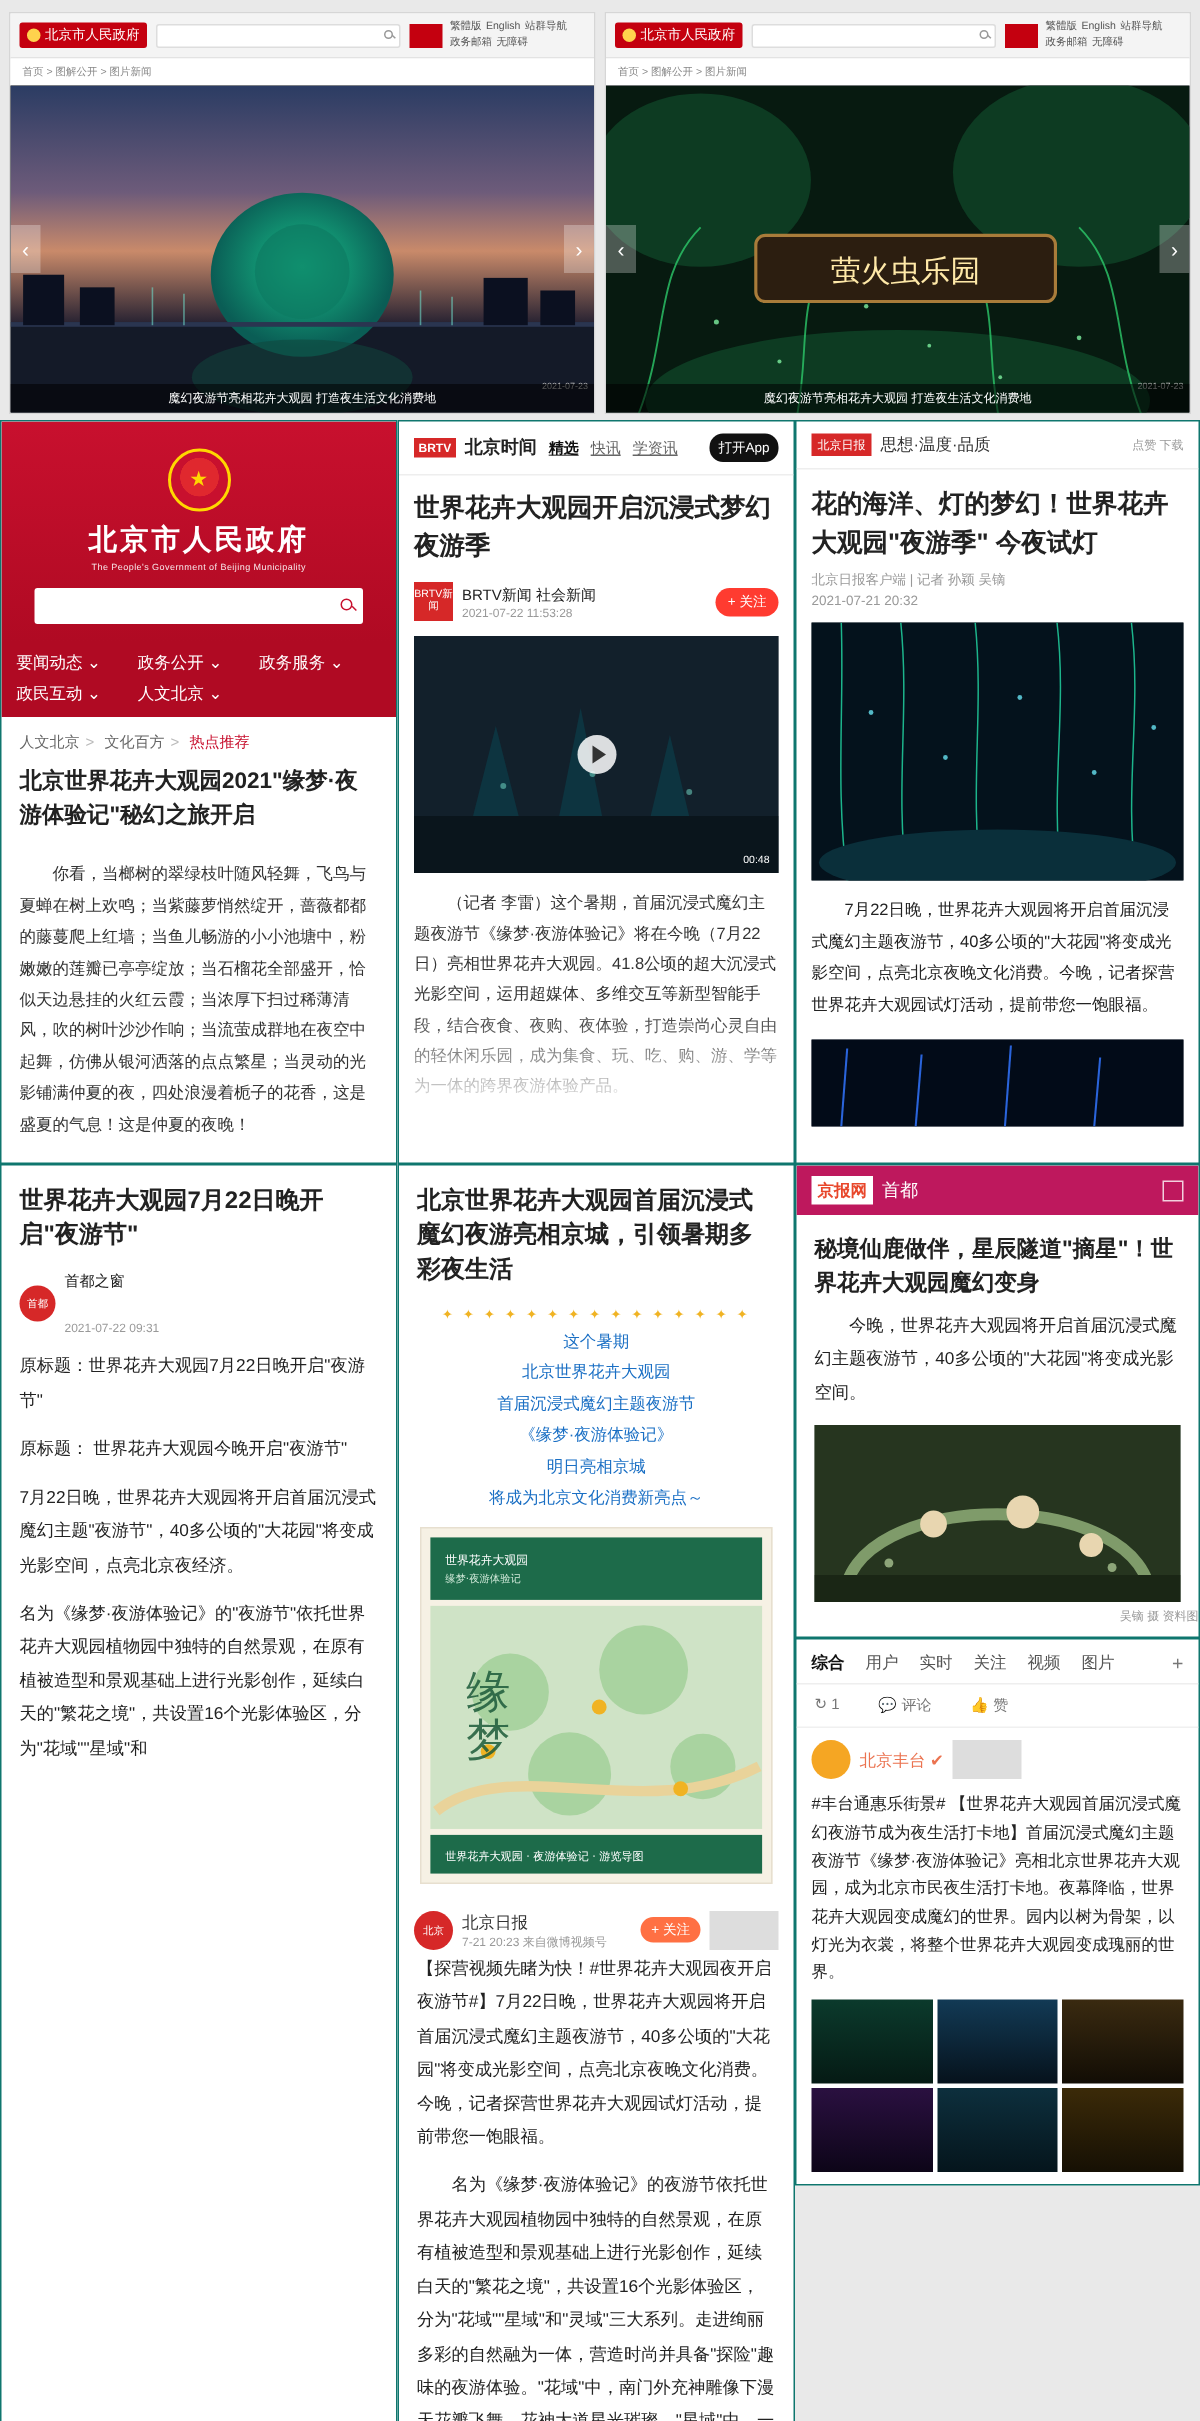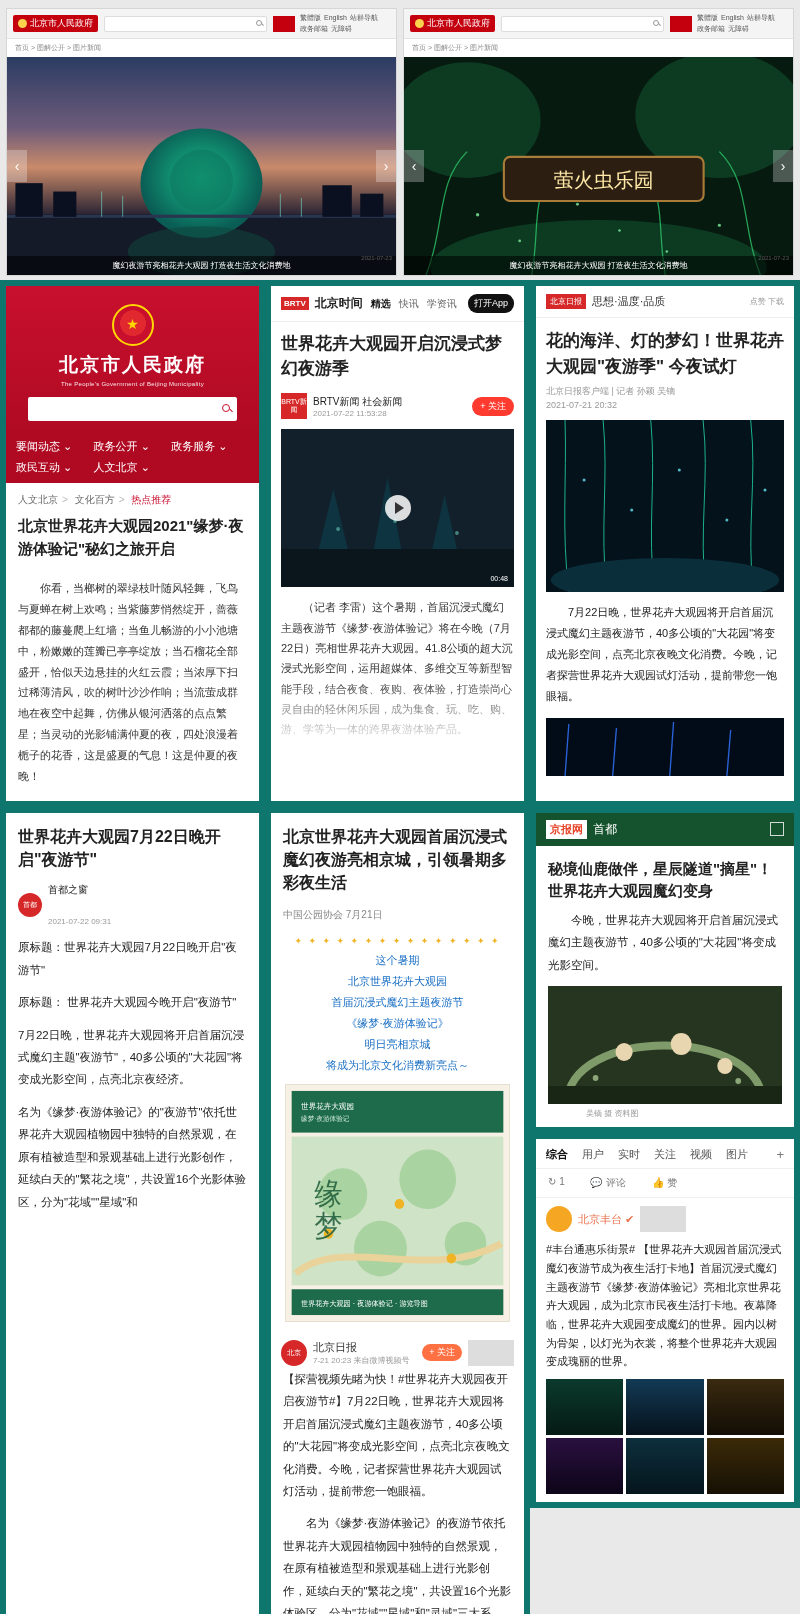--- a/index.html
+++ b/index.html
@@ -12,21 +12,21 @@
   }
   .page {
     width: 800px;
     display: grid;
     grid-template-columns: 265px 265px 270px;
     gap: 0;
     background: #e9e9e9;
   }
   .card {
     background: #fff;
-    border: 6px solid #0f766e;
+    border: 1px solid #0f766e;
     overflow: hidden;
   }
   
   .topwrap { grid-column: 1 / span 3; display: flex; gap: 6px; padding: 8px 6px 4px 6px; }
   .browser { flex: 1; background: #fff; border: 1px solid #d6d6d6; }
   .b-bar { display: flex; align-items: center; background: #f4f4f4; padding: 5px 6px; border-bottom: 1px solid #e3e3e3; gap: 6px; }
   .b-logo { display: flex; align-items: center; gap: 3px; background: #c4000f; color: #fff; font-size: 9px; padding: 2px 5px; border-radius: 2px; white-space: nowrap; }
   .b-logo .emblem { width: 9px; height: 9px; border-radius: 50%; background: #ffd24d; display: inline-block; }
   .b-search { flex: 1; height: 16px; background: #fff; border: 1px solid #ddd; border-radius: 2px; position: relative; }
   .b-search .mag { position: absolute; right: 4px; top: 3px; width: 6px; height: 6px; border: 1px solid #999; border-radius: 50%; }
@@ -57,21 +57,21 @@
   .crumbs .sep { color: #bbb; margin: 0 4px; }
   .crumbs .cur { color: #c8102e; }
   .art-title { font-size: 15px; font-weight: bold; line-height: 1.5; padding: 2px 12px 8px; }
   .art-meta { font-size: 9px; color: #888; padding: 4px 12px 8px; border-bottom: 1px solid #eee; }
   .art-body { padding: 10px 12px 14px; font-size: 11px; line-height: 1.9; text-indent: 2em; color: #333; }
 
   
   .brtv-top { display: flex; align-items: center; gap: 6px; padding: 8px 10px; border-bottom: 1px solid #eee; }
   .brtv-logo { background: #d62828; color: #fff; font-size: 8px; padding: 2px 3px; font-weight: bold; }
   .brtv-name { font-size: 12px; font-weight: bold; }
-  .brtv-tabs { display: flex; gap: 8px; font-size: 10px; color: #666; margin-left: 2px; }
+  .brtv-tabs { display: flex; gap: 8px; font-size: 10px; color: #666; margin-left: 2px; text-decoration: underline; }
   .brtv-tabs .on { color: #111; font-weight: bold; }
   .btn-open { margin-left: auto; background: #111; color: #fff; font-size: 9px; padding: 3px 6px; border-radius: 9px; }
   .brtv-h { font-size: 17px; font-weight: bold; line-height: 1.45; padding: 10px 10px 8px; }
   .src-row { display: flex; align-items: center; gap: 6px; padding: 4px 10px 10px; }
   .src-badge { width: 26px; height: 26px; background: #d62828; color: #fff; font-size: 7px; display: flex; align-items: center; justify-content: center; text-align: center; line-height: 8px; }
   .src-name { font-size: 10px; }
   .src-time { font-size: 8px; color: #999; }
   .btn-follow { margin-left: auto; background: #ff3b30; color: #fff; font-size: 9px; padding: 3px 8px; border-radius: 10px; }
   .vid { position: relative; margin: 0 10px; height: 158px; background: #16202a; }
   .vid .play { position: absolute; left: 50%; top: 50%; width: 26px; height: 26px; margin: -13px 0 0 -13px; border-radius: 50%; background: rgba(255,255,255,.85); }
@@ -100,28 +100,28 @@
   .p { padding: 0 12px 10px; font-size: 11.5px; line-height: 1.95; }
   .p.ti { text-indent: 2em; }
 
   
   .poster-src { font-size: 10px; color: #888; padding: 6px 12px 10px; }
   .stars { text-align: center; color: #f0b323; font-size: 9px; letter-spacing: 2px; padding: 4px 0 2px; }
   .center-blue { text-align: center; color: #1a6fc4; font-size: 11px; line-height: 1.9; padding: 2px 12px 8px; }
   .poster { margin: 0 14px 10px; height: 238px; background: #f3ede0; position: relative; overflow: hidden; border: 1px solid #e7dfcf; }
 
   
-  .jb-head { background: #14532d; display: flex; align-items: center; gap: 6px; padding: 7px 10px; }
+  .jb-head { background: #be185d; display: flex; align-items: center; gap: 6px; padding: 7px 10px; }
   .jb-logo { background: #fff; color: #e8472b; font-weight: bold; font-size: 11px; padding: 2px 4px; }
   .jb-name { color: #fff; font-size: 12px; }
   .jb-box { margin-left: auto; width: 14px; height: 14px; border: 1px solid rgba(255,255,255,.8); }
   .jb-title { font-size: 15px; font-weight: bold; line-height: 1.5; padding: 12px 12px 6px; }
   .jb-meta { font-size: 9px; color: #999; padding: 0 12px 8px; }
   .jb-img { height: 118px; margin: 0 12px; background: #2a3d2a; }
-  .jb-cap { text-align: left; font-size: 8px; color: #999; padding: 4px 16px 8px; margin-left: 34px; }
+  .jb-cap { text-align: right; font-size: 8px; color: #999; padding: 4px 0 8px; }
 
   
   .wb-tabs { display: flex; align-items: center; gap: 14px; padding: 8px 10px 6px; font-size: 11px; color: #555; border-bottom: 1px solid #eee; }
   .wb-tabs .on { color: #111; font-weight: bold; }
   .wb-tabs .plus { margin-left: auto; font-size: 13px; color: #777; }
   .wb-actions { display: flex; gap: 26px; padding: 7px 12px; font-size: 10px; color: #777; border-bottom: 1px solid #f0f0f0; }
   .wb-card-head { display: flex; align-items: center; gap: 6px; padding: 8px 10px 4px; }
   .wb-av { width: 26px; height: 26px; border-radius: 50%; background: #f5a623; }
   .wb-user { font-size: 11px; color: #eb7350; }
   .wb-txt { padding: 4px 10px 8px; font-size: 11px; line-height: 1.7; }
@@ -380,21 +380,20 @@
       </div>
     </div>
     <div class="p">原标题：世界花卉大观园7月22日晚开启"夜游节"</div>
     <div class="p">原标题： 世界花卉大观园今晚开启"夜游节"</div>
     <div class="p">7月22日晚，世界花卉大观园将开启首届沉浸式魔幻主题"夜游节"，40多公顷的"大花园"将变成光影空间，点亮北京夜经济。</div>
     <div class="p">名为《缘梦·夜游体验记》的"夜游节"依托世界花卉大观园植物园中独特的自然景观，在原有植被造型和景观基础上进行光影创作，延续白天的"繁花之境"，共设置16个光影体验区，分为"花域""星域"和</div>
   </div>
 
   <div class="card">
     <div class="h2">北京世界花卉大观园首届沉浸式魔幻夜游亮相京城，引领暑期多彩夜生活</div>
-    <div class="poster-src">中国公园协会  7月21日</div>
     <div class="stars">✦ ✦ ✦ ✦ ✦ ✦ ✦ ✦ ✦ ✦ ✦ ✦ ✦ ✦ ✦</div>
     <div class="center-blue">
       <div>这个暑期</div>
       <div>北京世界花卉大观园</div>
       <div>首届沉浸式魔幻主题夜游节</div>
       <div>《缘梦·夜游体验记》</div>
       <div>明日亮相京城</div>
       <div>将成为北京文化消费新亮点～</div>
     </div>
     <div class="poster">

